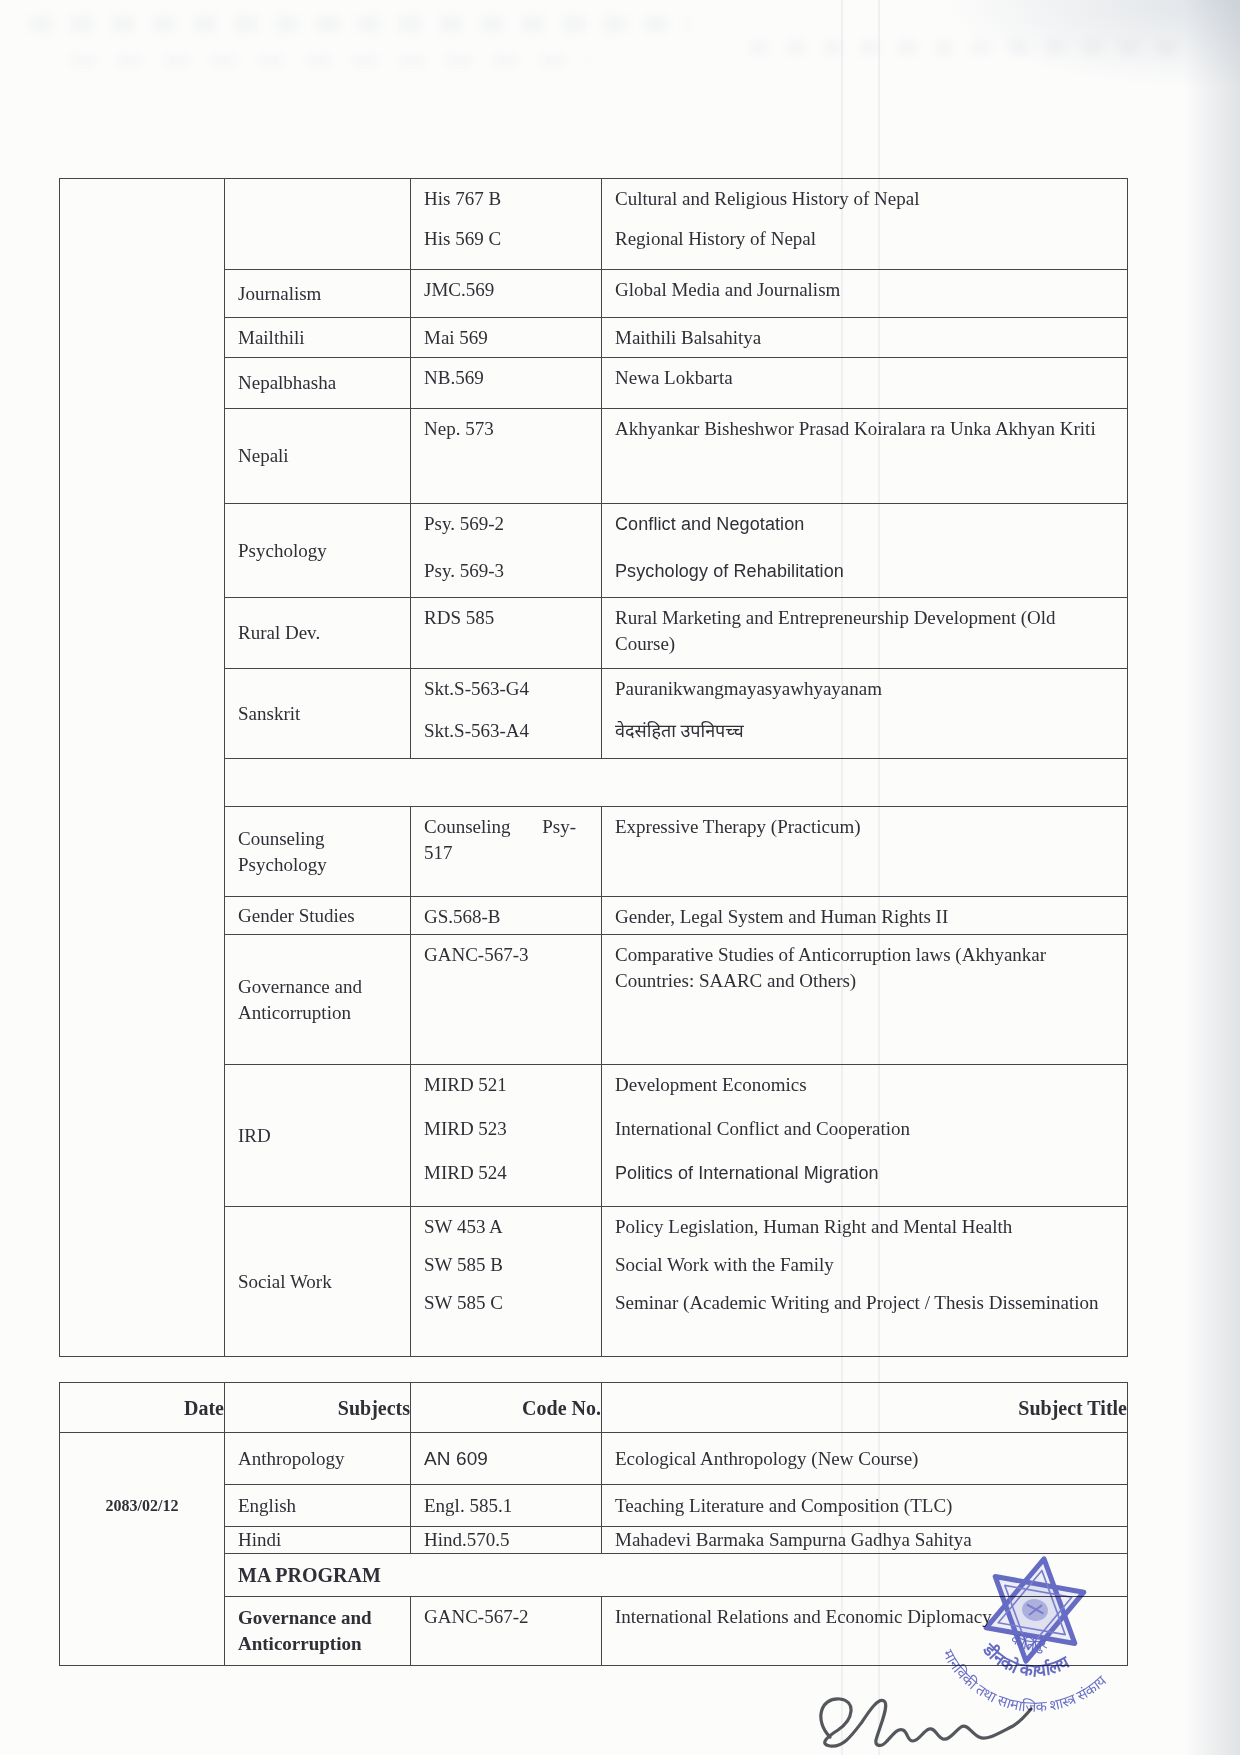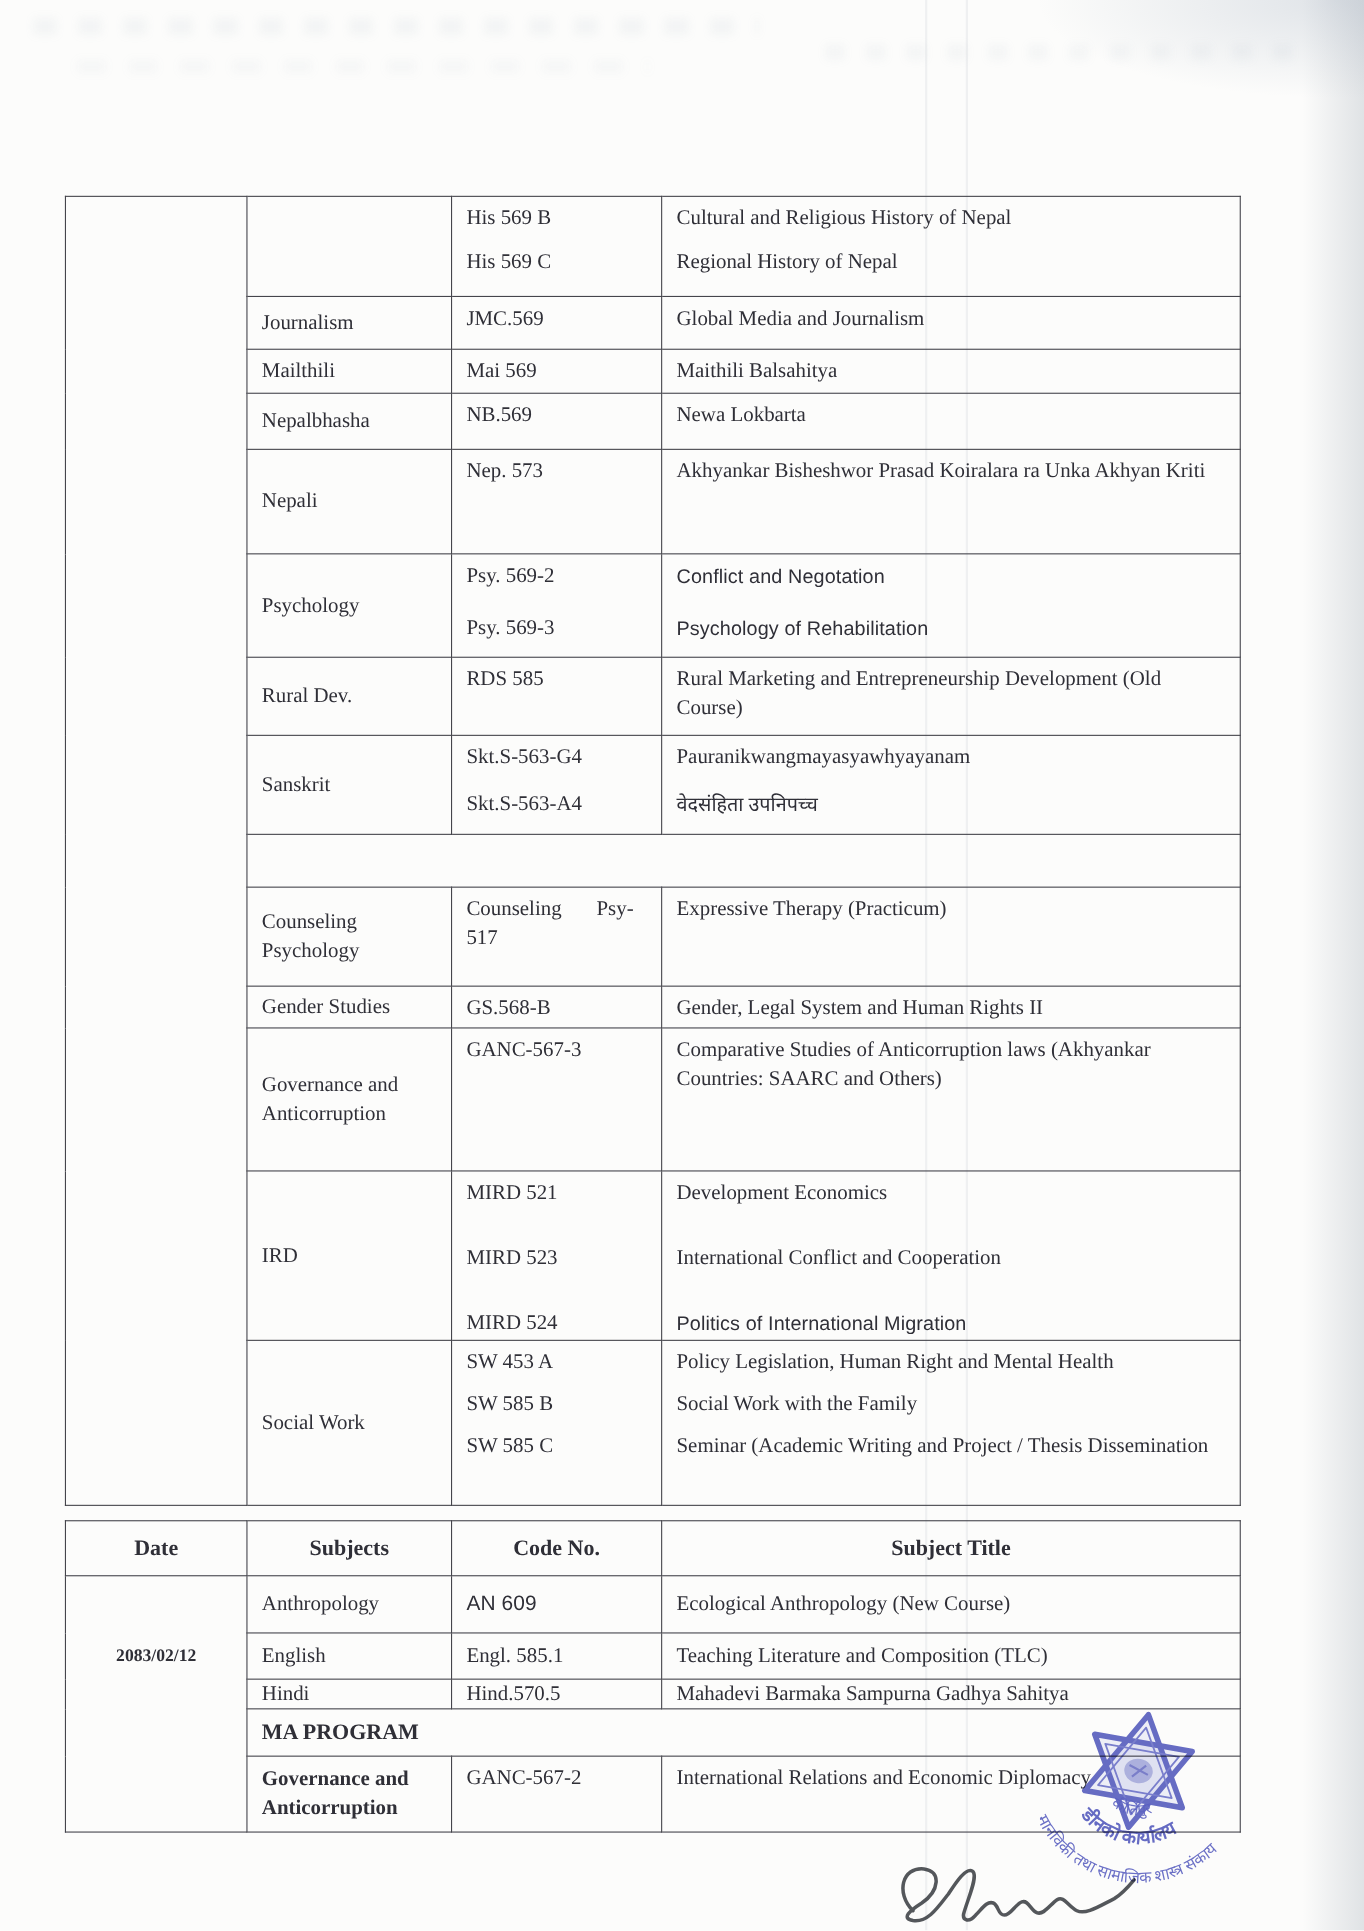--- a/index.html
+++ b/index.html
@@ -38,27 +38,27 @@
     font-size:19px;line-height:26px;
     overflow:hidden;
   }
   td.subjcell{vertical-align:middle;padding-top:0;padding-bottom:0}
   td.datecell{padding:0}
   td.spacercell{padding:0}
   .ln{display:block}
   .mt12{margin-top:12px}
   .mt14{margin-top:14px}
   .mt15{margin-top:16px}
-  .mt16{margin-top:33px}
+  .mt16{margin-top:18px}
   .mt21{margin-top:21px}
   .f-sans{font-family:"Liberation Sans",sans-serif;font-size:18px;letter-spacing:.1px}
   .dev{font-size:18px}
   .just{text-align:justify;max-width:152px}
   
-  .hdr td{font-weight:bold;text-align:center;vertical-align:middle;
+  .hdr td{font-weight:bold;text-align:right;vertical-align:middle;
     font-size:20px;padding:0}
   td.ma-cell{font-weight:bold;font-size:20px;vertical-align:middle;padding-top:0;padding-bottom:0}
   td.date2cell{padding:0;text-align:center;vertical-align:top}
   .date2{font-weight:bold;font-size:16px;margin-top:60px}
   .bold-sm{font-weight:bold;font-size:17px;line-height:24px}
   td.topalign{vertical-align:top}
 
   
   .stamp-svg{position:absolute;left:880px;top:1520px;mix-blend-mode:multiply}
   .sig-svg{position:absolute;left:806px;top:1685px;mix-blend-mode:multiply}
@@ -79,21 +79,21 @@
     <col style="width:165px">
       <col style="width:186px">
       <col style="width:191px">
       <col style="width:526px">
   </colgroup>
   <tbody>
       <tr style="height:91px">
     <td class="datecell" rowspan="14"></td>
     <td class="subjcell"></td>
     <td>
-      <span class="ln">His 569 B</span>
+      <span class="ln">His 767 B</span>
       <span class="ln mt14">His 569 C</span>
     </td>
     <td>
       <span class="ln">Cultural and Religious History of Nepal</span>
       <span class="ln mt14">Regional History of Nepal</span>
     </td>
   </tr>
   <tr style="height:48px">
     <td class="subjcell">Journalism</td>
     <td>JMC.569</td>

